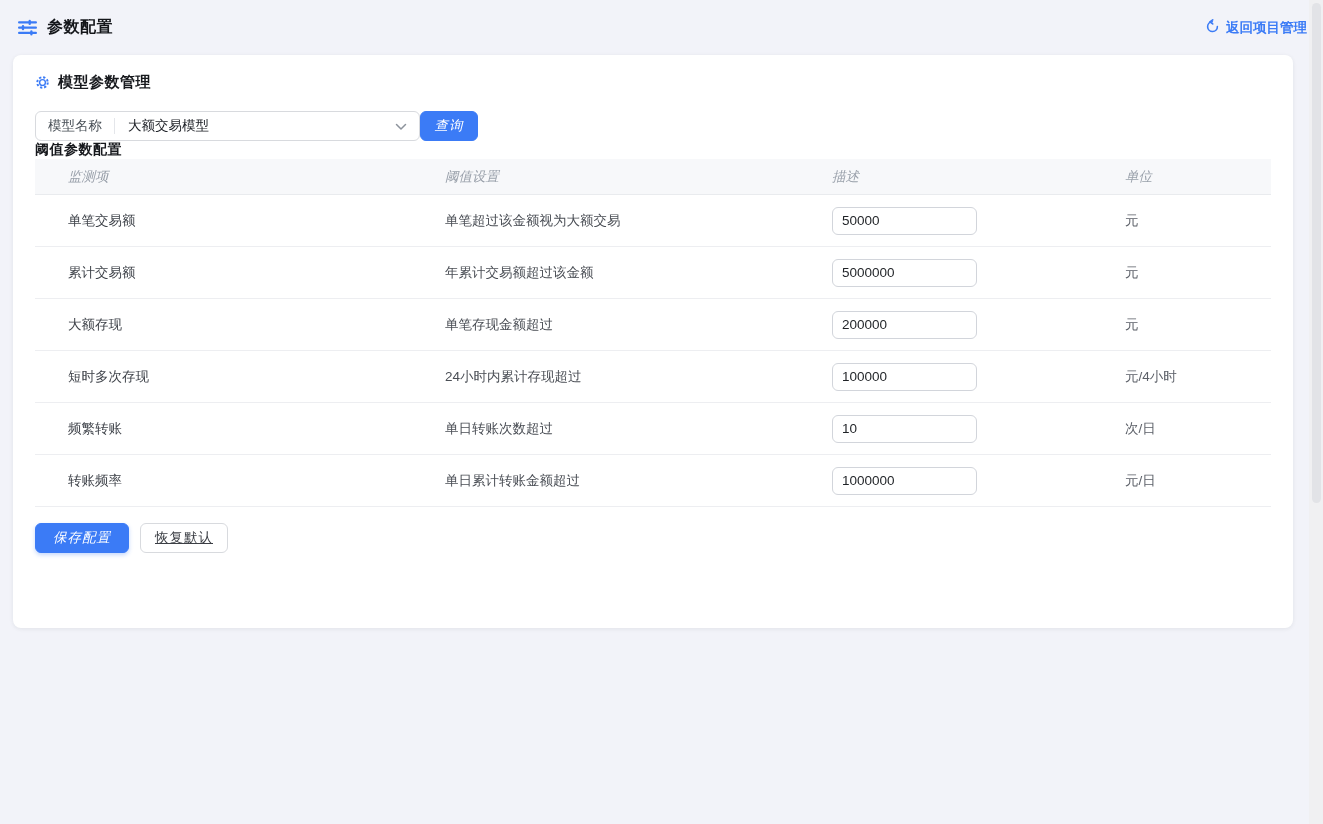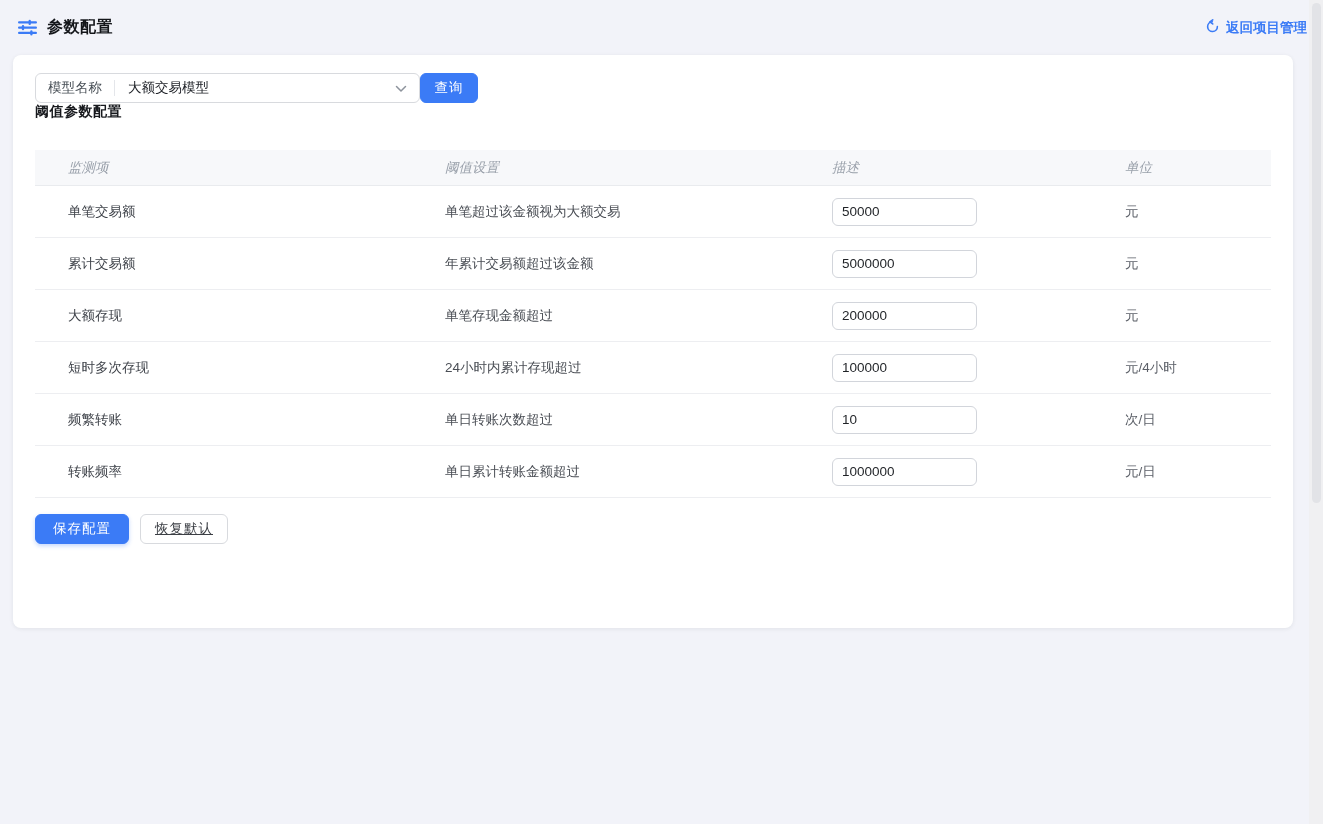--- a/index.html
+++ b/index.html
@@ -33,24 +33,24 @@
     background:#fff; display:flex; align-items:center; position:relative; cursor:pointer;
   }
   .select-label { font-size:13.5px; color:#495057; padding:0 12px; }
   .select-divider { width:1px; height:16px; background:#e4e6ea; }
   .select-value { font-size:13.5px; color:#202329; padding-left:13px; }
   .chevron { position:absolute; right:12px; top:11px; }
   .btn {
     height:30px; border-radius:6px; font-size:13.5px; cursor:pointer;
     font-family:inherit; letter-spacing:1px;
   }
-  .btn-primary { background:var(--accent); color:#fff; border:1px solid var(--accent); }
+  .btn-primary { background:var(--accent); color:#fff; border:1px solid var(--accent);font-style:italic; }
   .query-btn { width:58px; }
   
-  .section-title { font-size:14px; font-weight:700; color:#17191d; margin-bottom:29px; letter-spacing:.5px; }
+  .section-title { font-size:14px; font-weight:700; color:#17191d; margin-bottom:0; letter-spacing:.5px; }
   
   .thead, .t-row {
     display:grid; grid-template-columns:377px 387px 293px 1fr; align-items:center;
   }
   .thead {
     height:36px; background:#f7f8fa; color:#9aa1ab; font-size:13.5px;
     border-bottom:1px solid #e9ebee;
     font-style:italic;
   }
   .t-row { height:52px; border-bottom:1px solid #edeef1; font-size:13.5px; }
@@ -95,20 +95,29 @@
         <path d="M7.8 3 A5.2 5.2 0 1 0 13.2 8" fill="none" stroke="#3b7bf6" stroke-width="1.7" stroke-linecap="round"></path>
         <path d="M8.2 0.9 L5.2 3.1 L8.2 5.3" fill="none" stroke="#3b7bf6" stroke-width="1.7" stroke-linecap="round" stroke-linejoin="round"></path>
       </svg>
     </span>
     <span>返回项目管理</span>
   </a>
 </div>
 
 <div class="card">
 
+  <div class="card-head">
+    <span>
+      <svg width="15" height="15" viewBox="0 0 16 16">
+        <circle cx="8" cy="8" r="5.6" fill="none" stroke="#3b7bf6" stroke-width="2.1" stroke-dasharray="2.4 2.0"></circle>
+        <circle cx="8" cy="8" r="3.1" fill="none" stroke="#3b7bf6" stroke-width="1.5"></circle>
+      </svg>
+    </span>
+    <span class="card-title">模型参数管理</span>
+  </div>
 
   <div class="filter-row">
     <div class="select-box">
       <span class="select-label">模型名称</span>
       <span class="select-divider"></span>
       <span class="select-value">大额交易模型</span>
       <span class="chevron">
         <svg width="12" height="8" viewBox="0 0 12 8">
           <path d="M1.5 1.5 L6 6 L10.5 1.5" fill="none" stroke="#8d939c" stroke-width="1.5" stroke-linecap="round" stroke-linejoin="round"></path>
         </svg>

